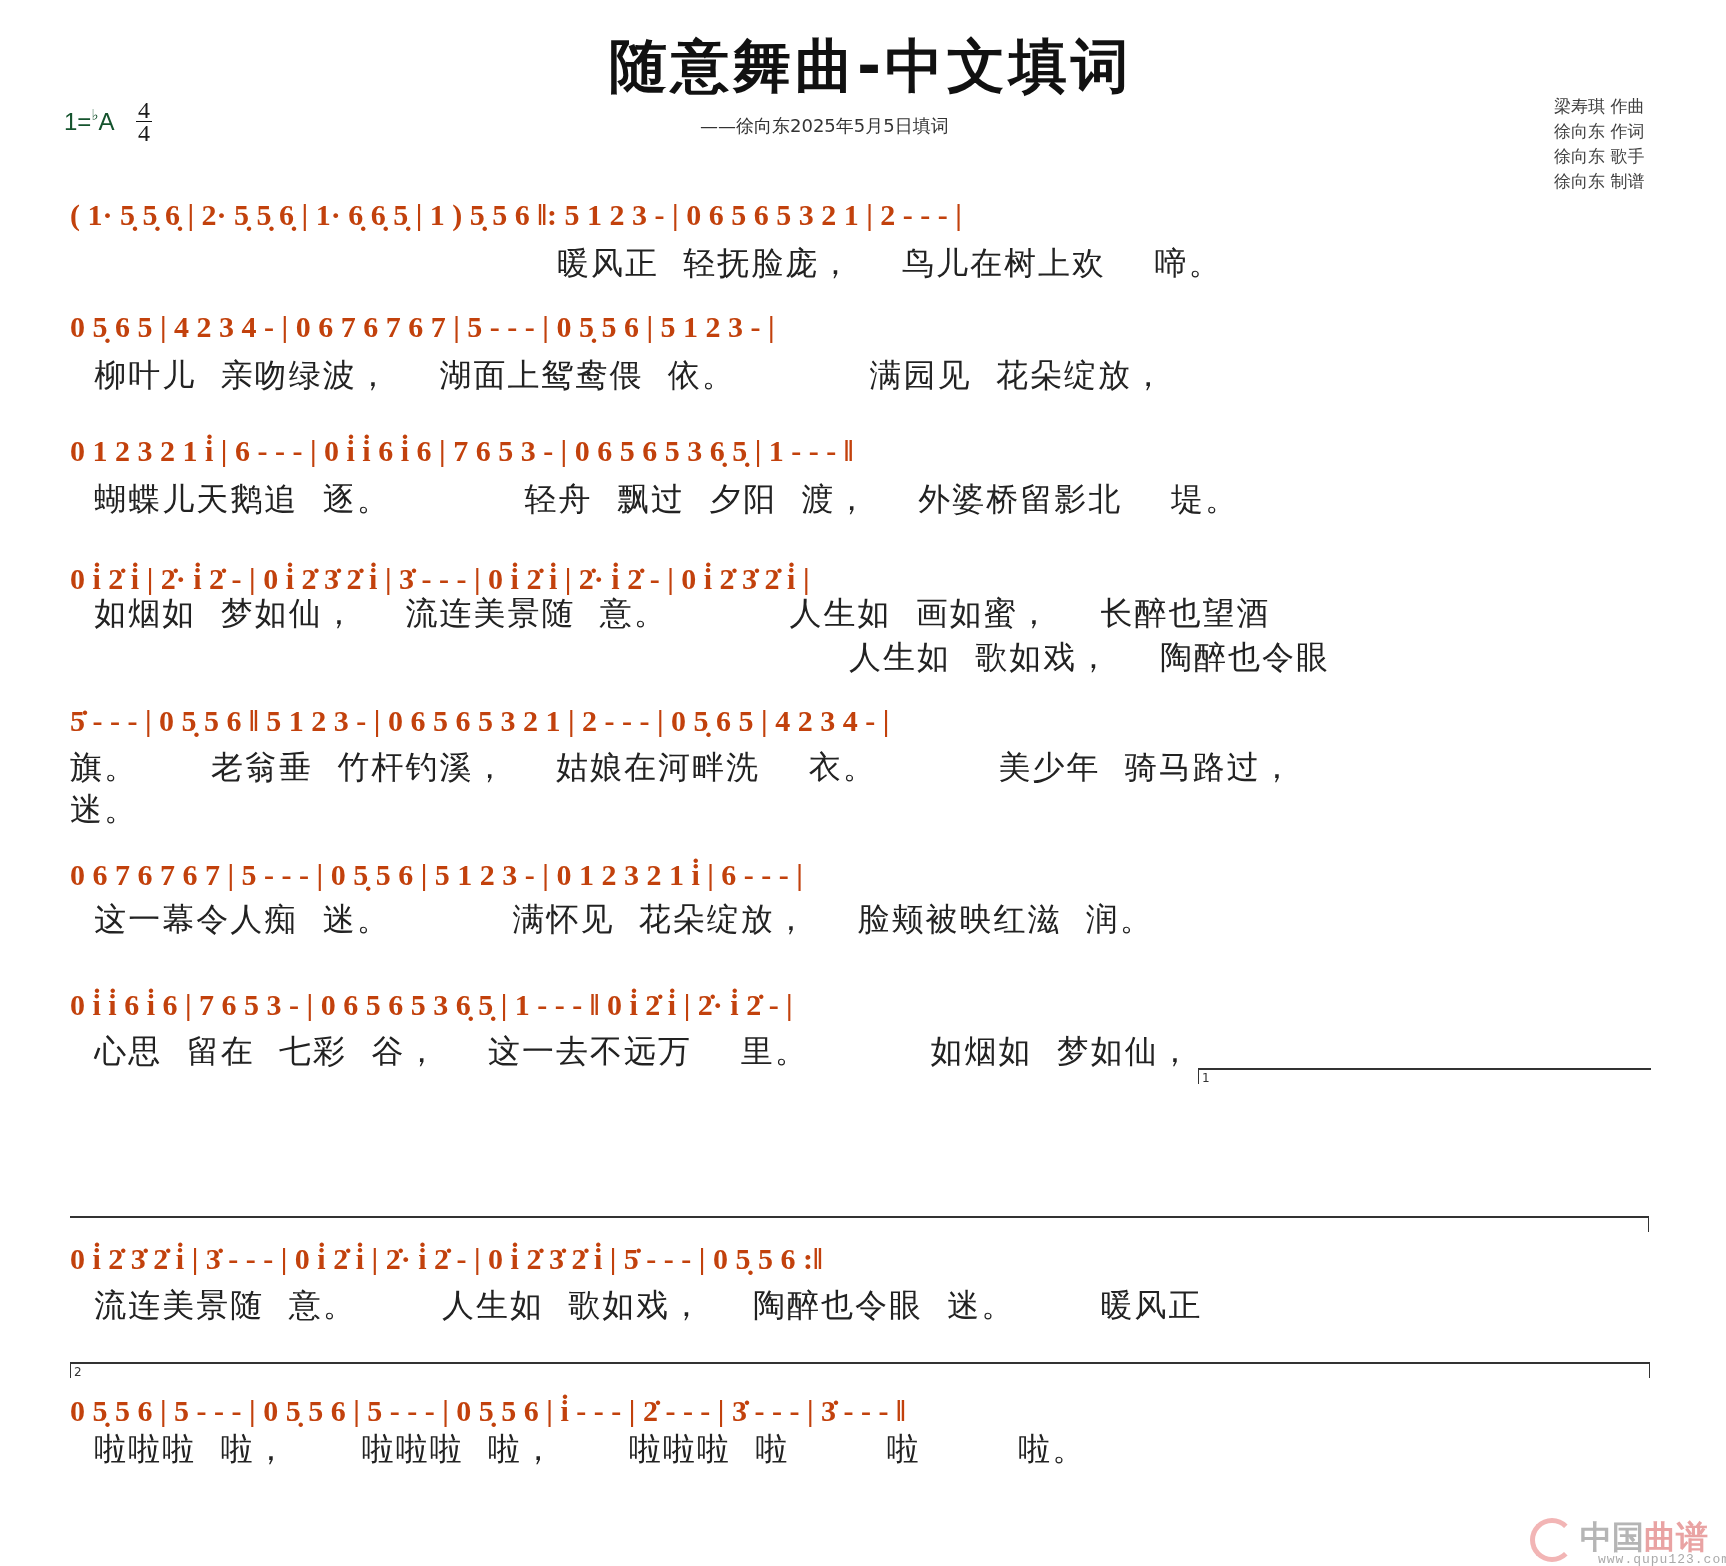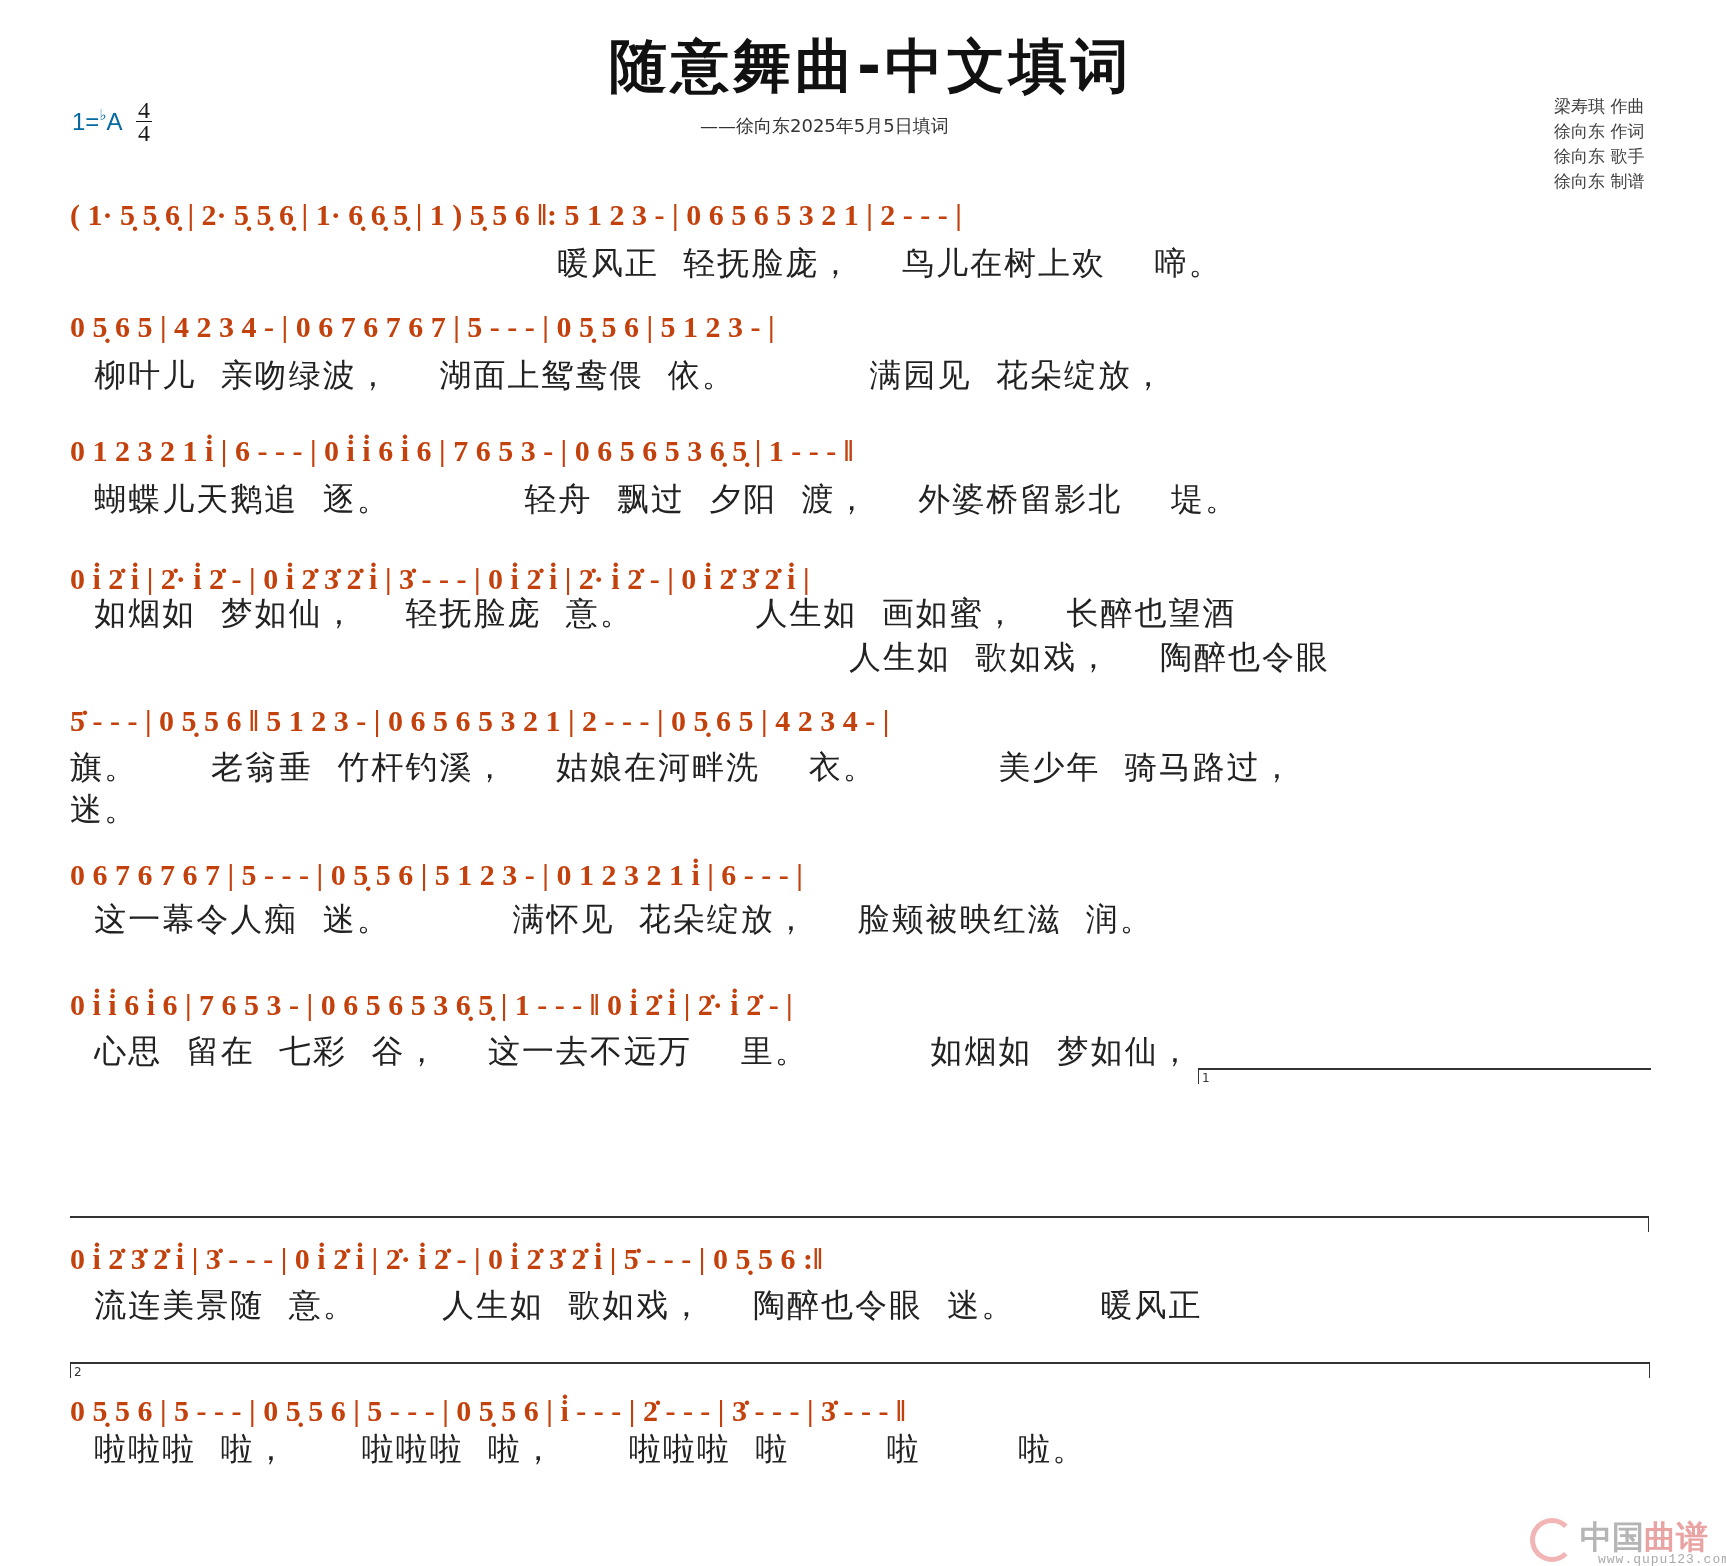--- a/index.html
+++ b/index.html
@@ -1,19 +1,19 @@
 <!DOCTYPE html>
 <html><head>
 <meta charset="utf-8">
 <style>
   html, body { margin:0; padding:0; background:#ffffff; }
   body { width:1726px; height:1566px; position:relative; overflow:hidden; font-family:"DejaVu Sans", sans-serif; color:#1a1a1a; }
   .title { position:absolute; top:28px; left:8px; width:1726px; text-align:center; font-size:58px; font-weight:bold; letter-spacing:4px; color:#111; font-family:"DejaVu Sans", sans-serif; }
   .subtitle { position:absolute; top:114px; left:700px; font-size:18px; color:#333; }
-  .key { position:absolute; top:108px; left:72px; font-size:24px; color:#0369a1; font-family:"Liberation Sans", sans-serif; }
+  .key { position:absolute; top:108px; left:64px; font-size:24px; color:#14532d; font-family:"Liberation Sans", sans-serif; }
   .key .flat { font-size:15px; vertical-align:top; position:relative; top:-2px; }
   .timesig { position:absolute; top:100px; left:136px; font-family:"Liberation Serif", serif; font-size:24px; font-weight:normal; text-align:center; line-height:20px; }
   .timesig .bar { display:block; border-top:1.5px solid #111; width:16px; margin:1px auto; }
   .credits { position:absolute; top:94px; left:1554px; font-size:17px; line-height:25px; color:#404040; }
   .system { position:absolute; left:70px; width:1580px; }
   .notes { position:absolute; left:0; white-space:nowrap; font-family:"Liberation Serif", serif; font-weight:bold; font-size:30px; color:#c2410c; }
   .lyric { position:absolute; left:0; white-space:pre; font-size:32px; color:#222; letter-spacing:2px; }
   .volta { position:absolute; border-top:2px solid #333; border-left:1.5px solid #333; height:14px; }
   .volta span { font-size:12px; position:absolute; left:3px; top:1px; color:#333; }
   .volta.end { border-right:1.5px solid #333; }
@@ -55,21 +55,21 @@
   <div class="lyric" style="top:44px;">  柳叶儿  亲吻绿波，    湖面上鸳鸯偎  依。           满园见  花朵绽放，</div>
 </div>
 
 <div class="system" style="top:434px;">
   <div class="notes" style="top:0;">0 1  2 3  2  1  i̇  |  6  -  -  -  |  0  i̇  i̇ 6  i̇  6  |  7  6  5  3  -  |  0 6  5 6  5 3  6̣ 5̣  |  1  -  -  -  ‖</div>
   <div class="lyric" style="top:44px;">  蝴蝶儿天鹅追  逐。           轻舟  飘过  夕阳  渡，    外婆桥留影北    堤。</div>
 </div>
 
 <div class="system" style="top:550px;">
   <div class="notes" style="top:12px;">0  i̇  2̇  i̇  |  2̇·  i̇  2̇  -  |  0 i̇  2̇  3̇  2̇  i̇  |  3̇  -  -  -  |  0  i̇  2̇  i̇  |  2̇·  i̇  2̇  -  |  0 i̇  2̇  3̇  2̇  i̇  |</div>
-  <div class="lyric" style="top:42px;">  如烟如  梦如仙，    轻抚脸庞  意。          人生如  画如蜜，    长醉也望酒</div>
+  <div class="lyric" style="top:42px;">  如烟如  梦如仙，    流连美景随  意。          人生如  画如蜜，    长醉也望酒</div>
   <div class="lyric" style="top:86px;">                                                                人生如  歌如戏，    陶醉也令眼</div>
 </div>
 
 <div class="system" style="top:704px;">
   <div class="notes" style="top:0;">5̇  -  -  -  |  0  5̣  5  6  ‖  5  1  2  3  -  |  0 6  5 6  5 3  2 1  |  2  -  -  -  |  0  5̣  6  5  |  4  2  3  4  -  |</div>
   <div class="lyric" style="top:42px;">旗。      老翁垂  竹杆钓溪，    姑娘在河畔洗    衣。          美少年  骑马路过，</div>
   <div class="lyric" style="top:84px;">迷。</div>
 </div>
 
 <div class="system" style="top:858px;">

